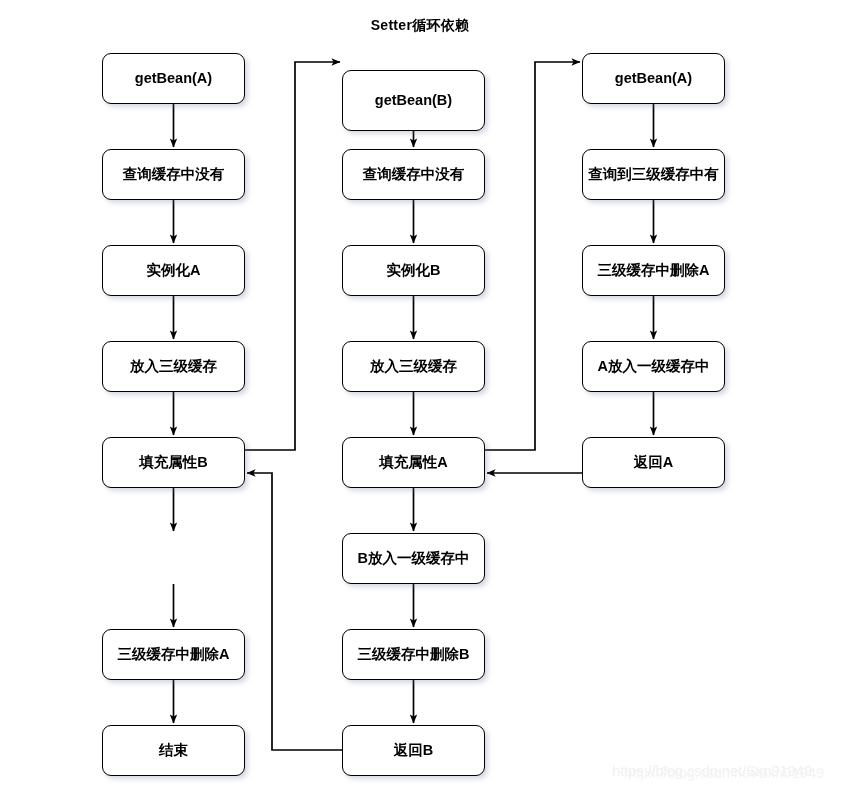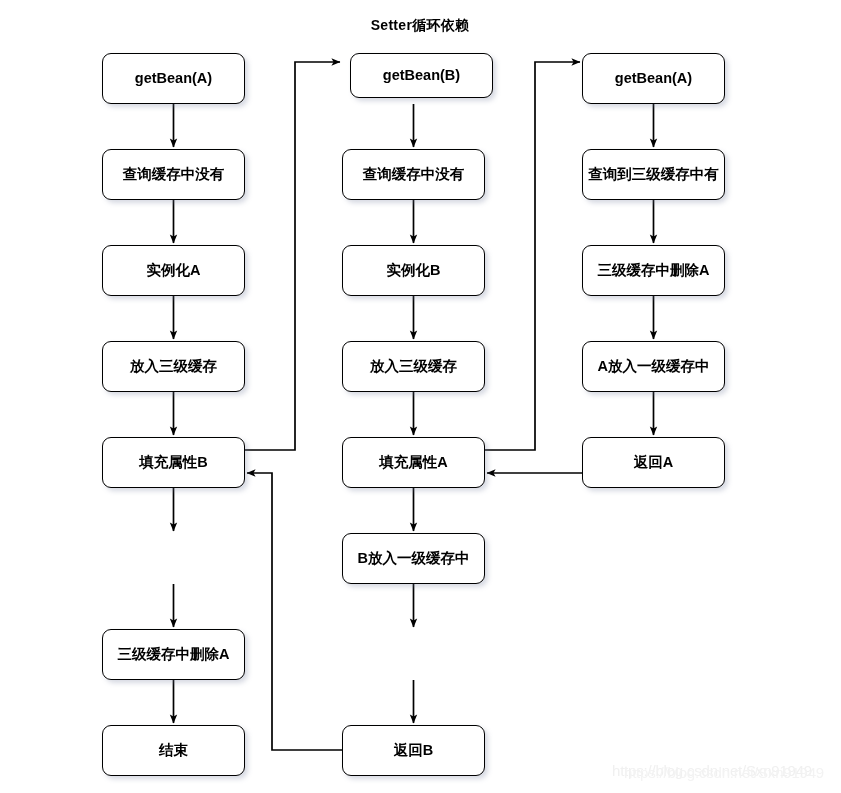--- a/index.html
+++ b/index.html
@@ -118,26 +118,27 @@
   </svg>
 
   <div class="node" style="left:102px;top:53px;width:143px;height:51px;">getBean(A)</div>
   <div class="node" style="left:102px;top:149px;width:143px;height:51px;">查询缓存中没有</div>
   <div class="node" style="left:102px;top:245px;width:143px;height:51px;">实例化A</div>
   <div class="node" style="left:102px;top:341px;width:143px;height:51px;">放入三级缓存</div>
   <div class="node" style="left:102px;top:437px;width:143px;height:51px;">填充属性B</div>
   <div class="node" style="left:102px;top:629px;width:143px;height:51px;">三级缓存中删除A</div>
   <div class="node" style="left:102px;top:725px;width:143px;height:51px;">结束</div>
 
-  <div class="node" style="left:342px;top:53px;width:143px;height:45px;margin-left:8px;">getBean(B)</div>
+  <div class="node" style="left:342px;top:70px;width:143px;height:61px;">getBean(B)</div>
   <div class="node" style="left:342px;top:149px;width:143px;height:51px;">查询缓存中没有</div>
   <div class="node" style="left:342px;top:245px;width:143px;height:51px;">实例化B</div>
   <div class="node" style="left:342px;top:341px;width:143px;height:51px;">放入三级缓存</div>
   <div class="node" style="left:342px;top:437px;width:143px;height:51px;">填充属性A</div>
   <div class="node" style="left:342px;top:533px;width:143px;height:51px;">B放入一级缓存中</div>
+  <div class="node" style="left:342px;top:629px;width:143px;height:51px;">三级缓存中删除B</div>
   <div class="node" style="left:342px;top:725px;width:143px;height:51px;">返回B</div>
 
   <div class="node" style="left:582px;top:53px;width:143px;height:51px;">getBean(A)</div>
   <div class="node" style="left:582px;top:149px;width:143px;height:51px;">查询到三级缓存中有</div>
   <div class="node" style="left:582px;top:245px;width:143px;height:51px;">三级缓存中删除A</div>
   <div class="node" style="left:582px;top:341px;width:143px;height:51px;">A放入一级缓存中</div>
   <div class="node" style="left:582px;top:437px;width:143px;height:51px;">返回A</div>
 
   <div class="watermark">https://blog.csdn.net/Sxn91949</div>
   <div class="watermark wm2">https://blog.csdn.net/Sxn91949</div>

